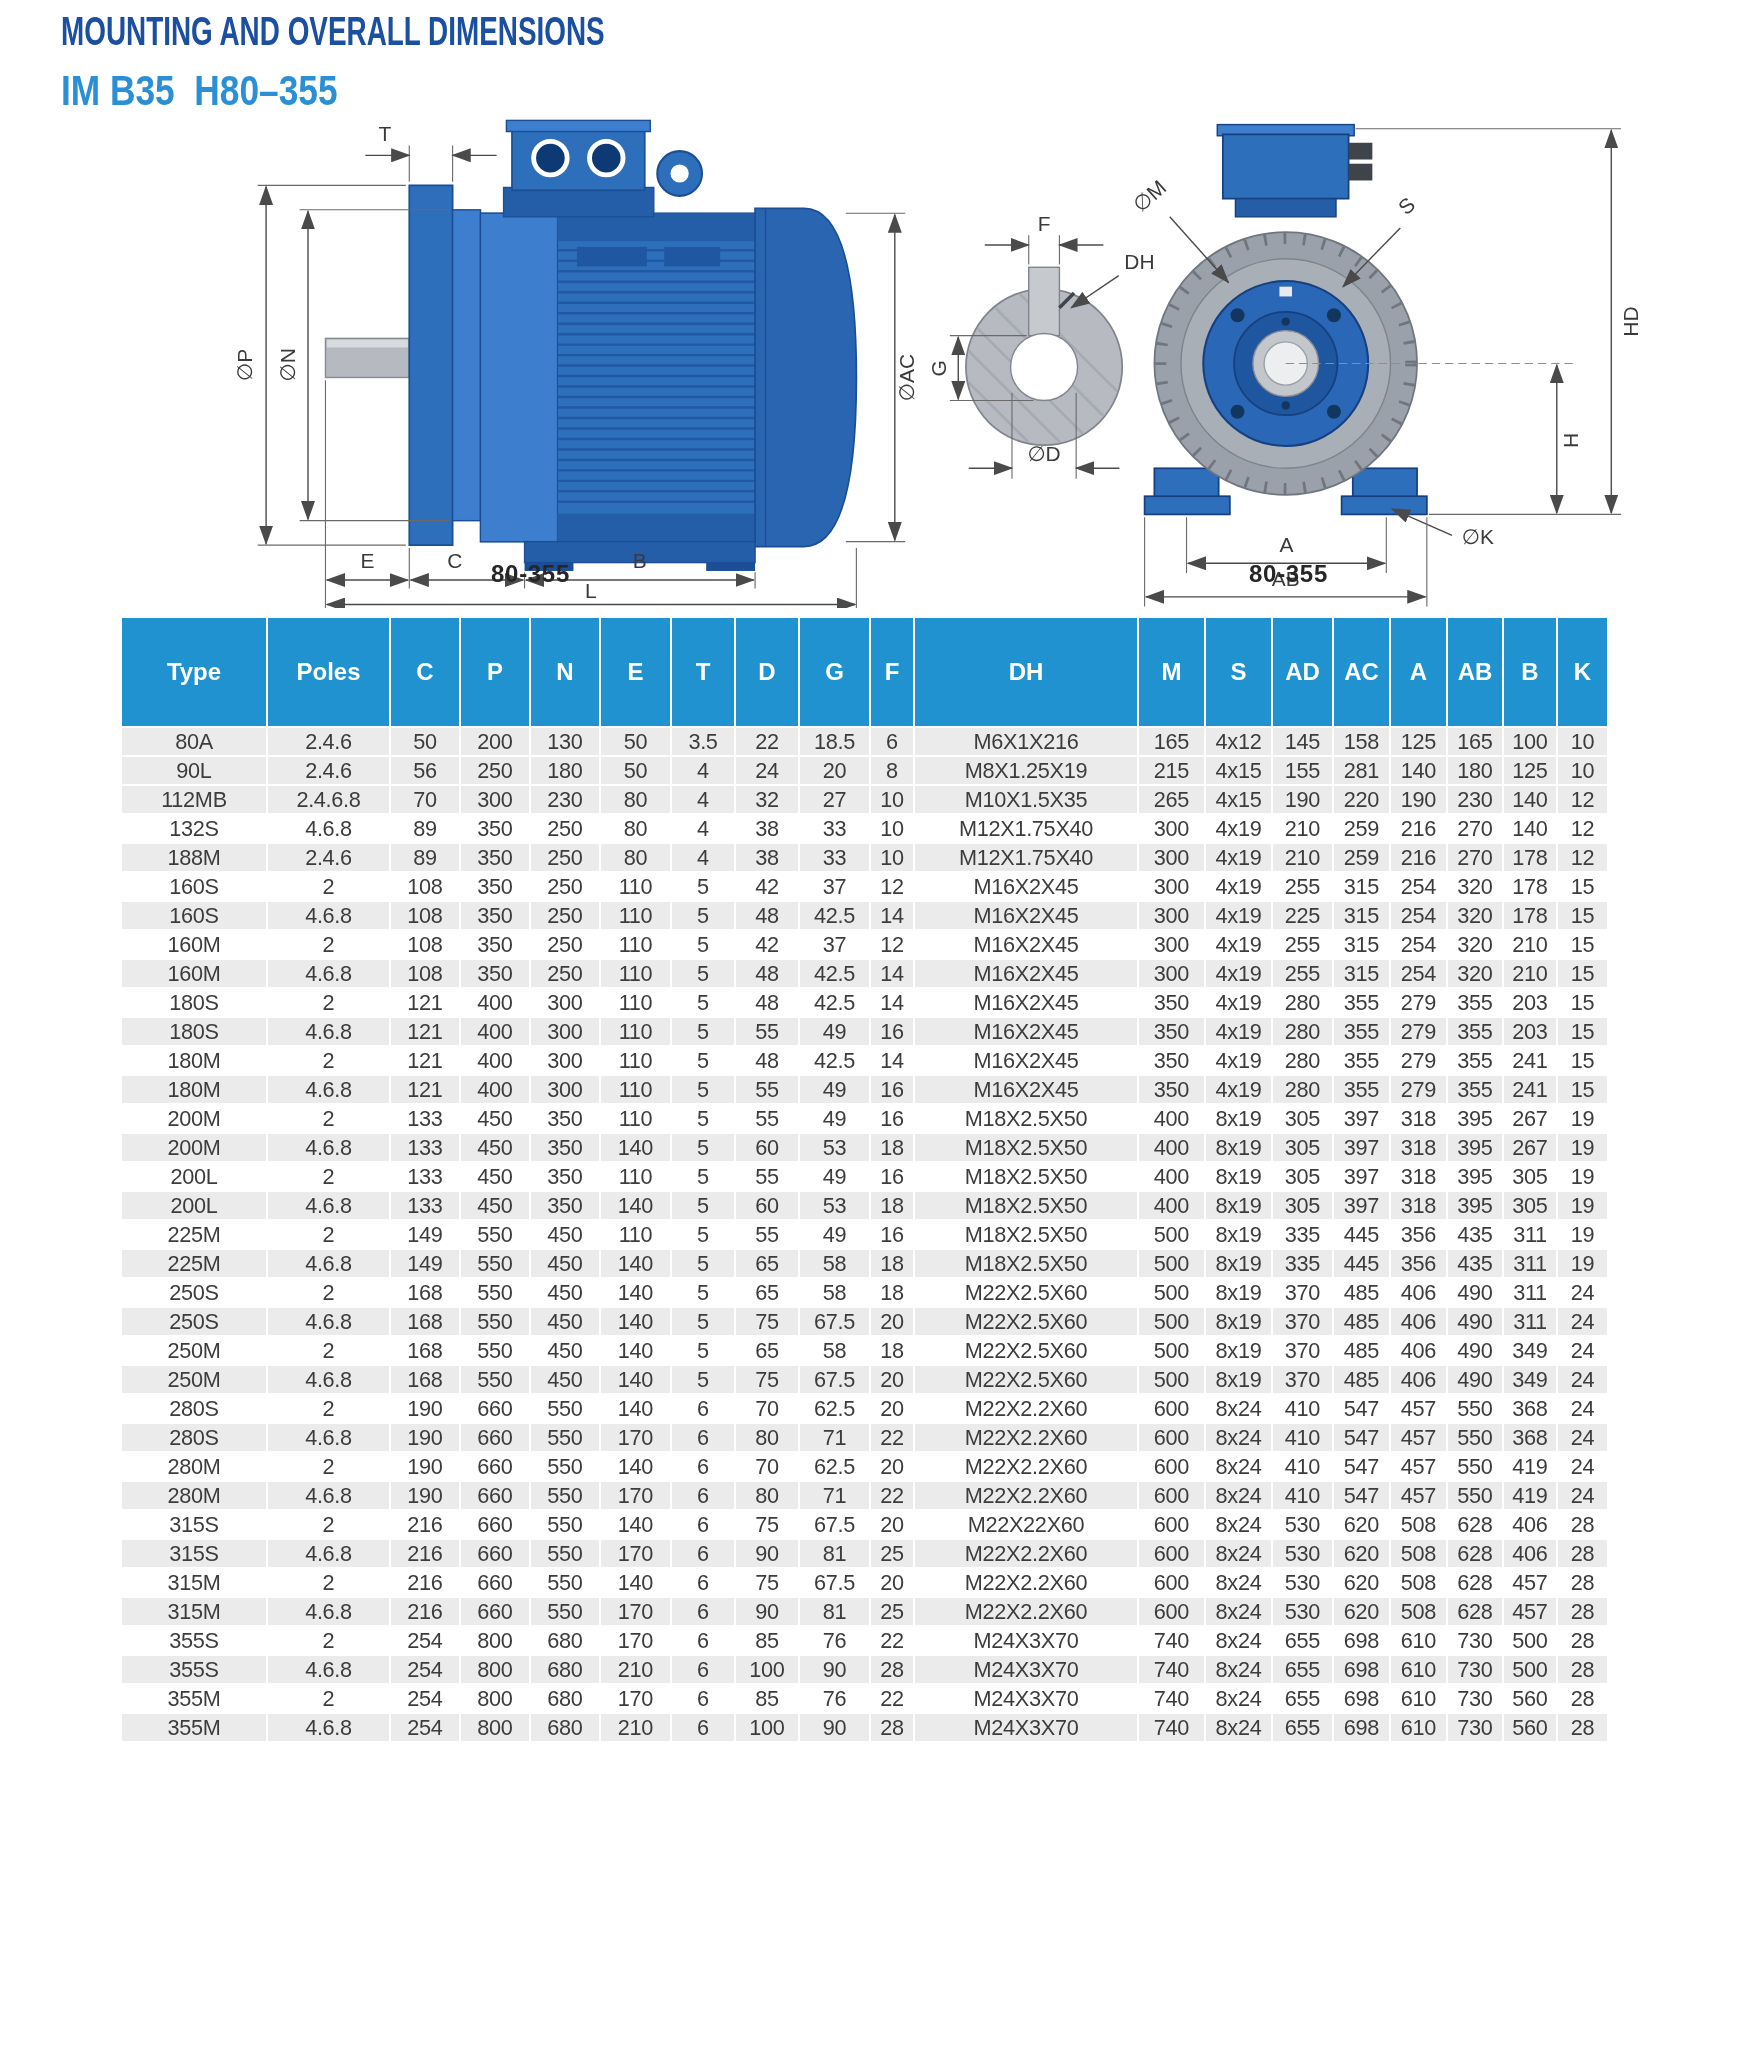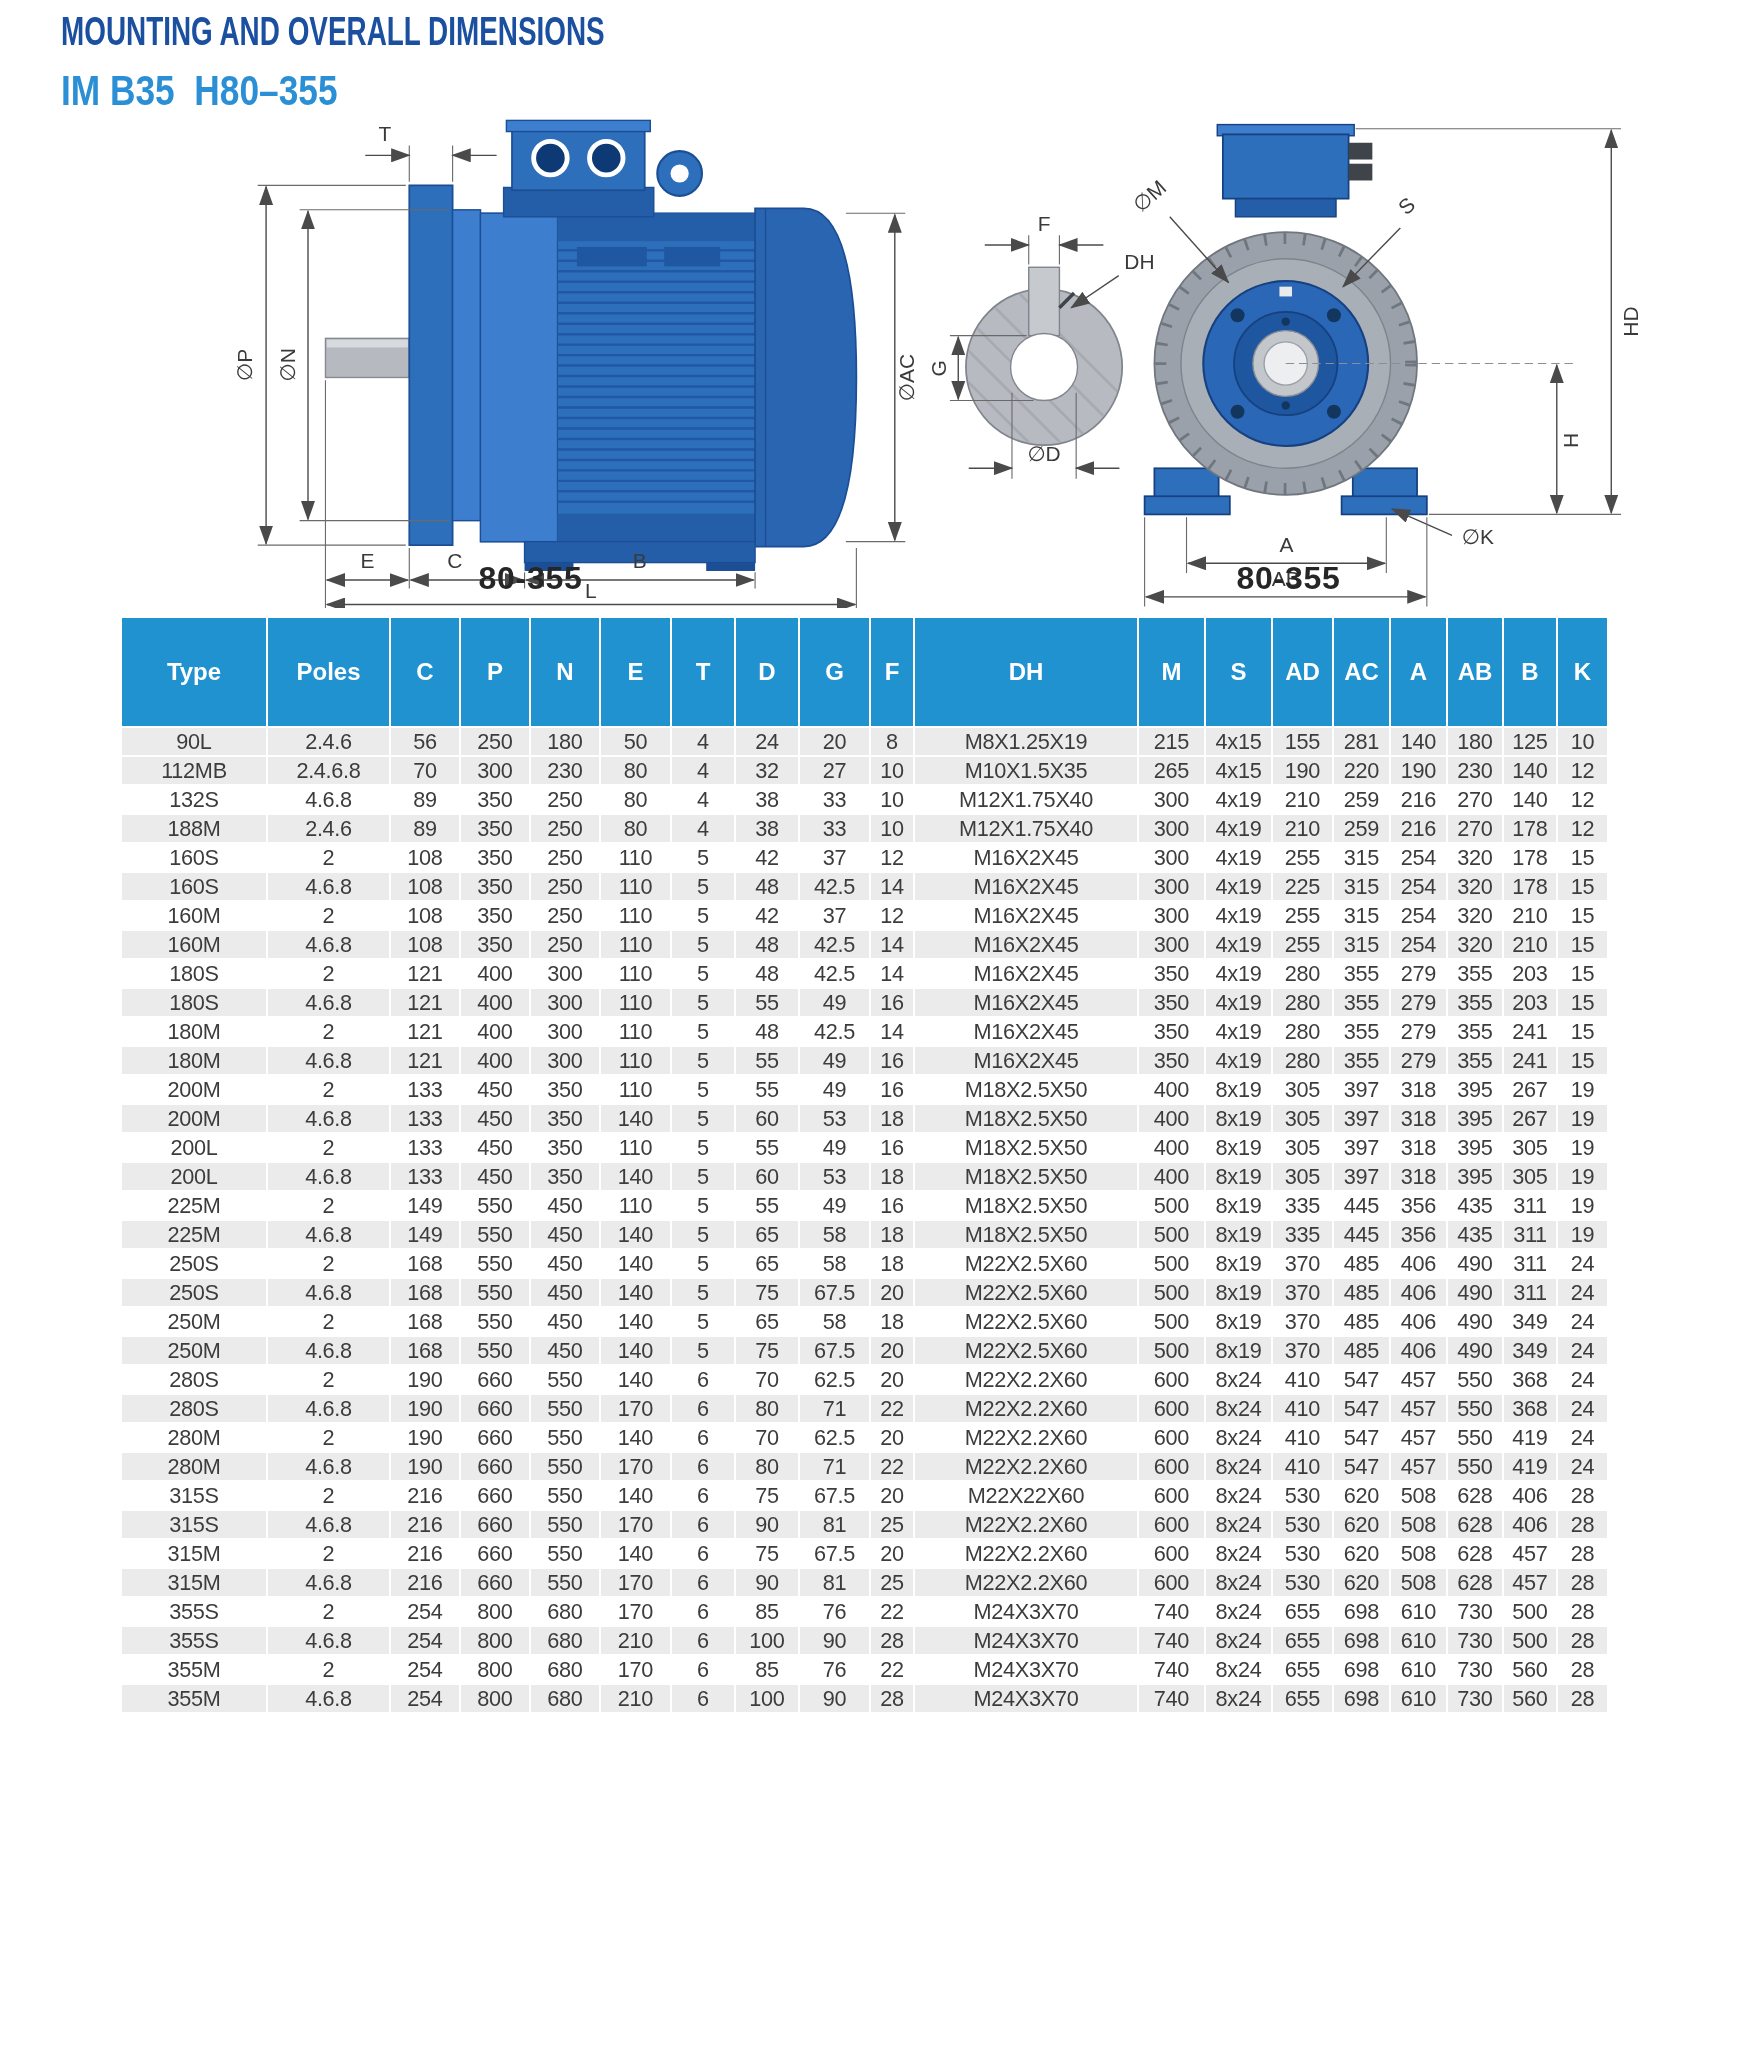--- a/index.html
+++ b/index.html
@@ -13,21 +13,21 @@
     transform:scaleX(0.68);transform-origin:left top;white-space:pre;
   }
   .page-subtitle{
     position:absolute;left:61px;top:67px;
     font-size:42px;font-weight:bold;color:#2a8fd4;
     transform:scaleX(0.84);transform-origin:left top;white-space:pre;
   }
   .drawing{position:absolute;}
   .d-caption{
     position:absolute;width:279px;text-align:center;
-    font-size:32px;font-weight:bold;color:#262626;letter-spacing:0.7px;
+    font-size:24px;font-weight:bold;color:#262626;letter-spacing:0.7px;
   }
   .dim-txt{font-family:"Liberation Sans",sans-serif;font-size:30px;fill:#3a3a3a;}
   .dim-ln{stroke:#4a4a4a;stroke-width:2;fill:none;}
   .ext-ln{stroke:#6a6a6a;stroke-width:1.6;fill:none;}
 
   table.dim-table{
     position:absolute;left:122px;top:618px;width:1486px;
     border-collapse:separate;border-spacing:0;table-layout:fixed;
   }
   .dim-table th{
@@ -325,20 +325,41 @@
         <th>AD</th>
         <th>AC</th>
         <th>A</th>
         <th>AB</th>
         <th>B</th>
         <th>K</th>
       </tr>
   </thead>
   <tbody>
       <tr class="alt">
+        <td>80A</td>
+        <td>2.4.6</td>
+        <td>50</td>
+        <td>200</td>
+        <td>130</td>
+        <td>50</td>
+        <td>3.5</td>
+        <td>22</td>
+        <td>18.5</td>
+        <td>6</td>
+        <td>M6X1X216</td>
+        <td>165</td>
+        <td>4x12</td>
+        <td>145</td>
+        <td>158</td>
+        <td>125</td>
+        <td>165</td>
+        <td>100</td>
+        <td>10</td>
+      </tr>
+      <tr class="alt">
         <td>90L</td>
         <td>2.4.6</td>
         <td>56</td>
         <td>250</td>
         <td>180</td>
         <td>50</td>
         <td>4</td>
         <td>24</td>
         <td>20</td>
         <td>8</td>

